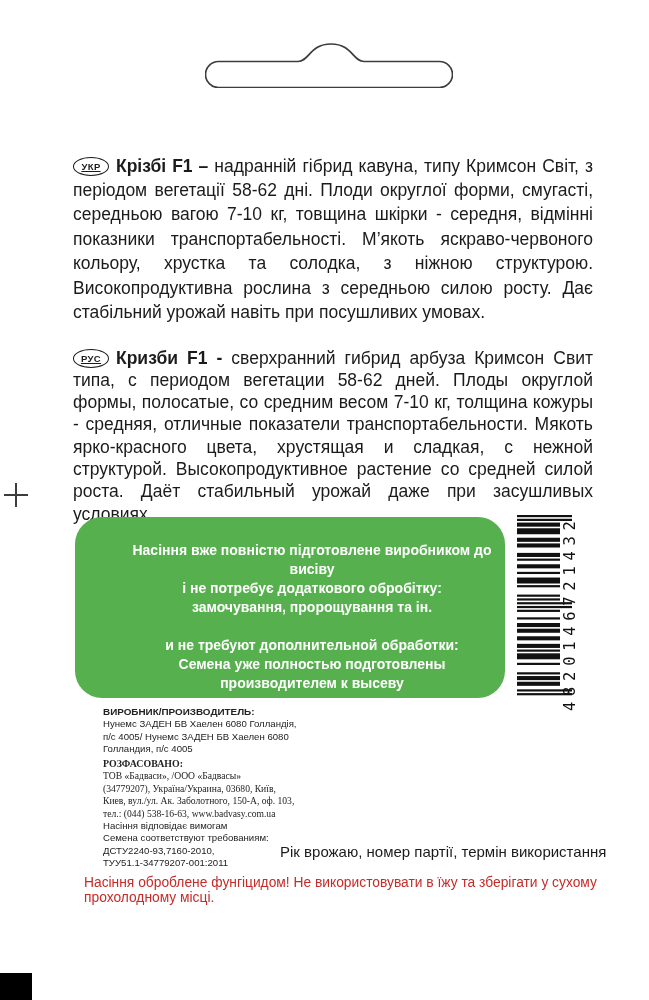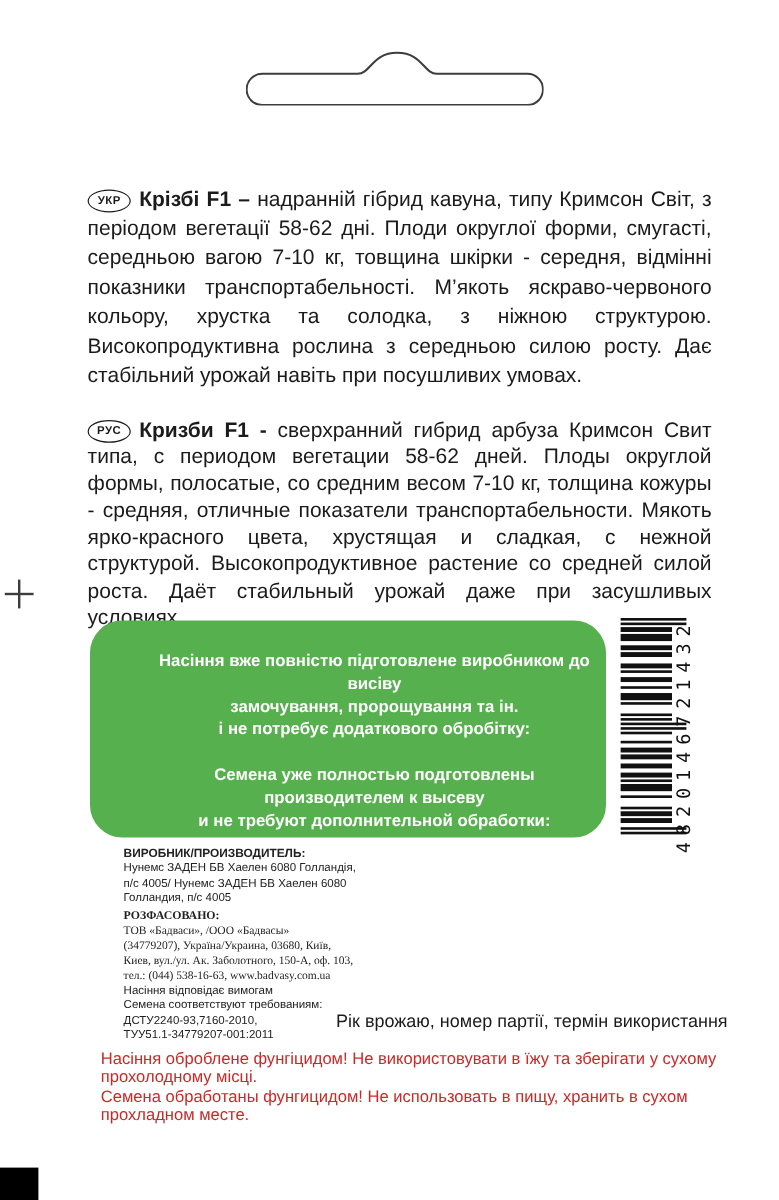--- a/index.html
+++ b/index.html
@@ -7,21 +7,21 @@
         font-family:"Liberation Sans",sans-serif;color:#1b1b1b;}
   
   .hangtab{position:absolute;left:205px;top:42px;width:248px;height:46px;}
   
   .para{position:absolute;left:73px;width:520px;text-align:justify;font-size:17.5px;}
   .para-ukr{top:136px;line-height:24.4px;}
   .para-rus{top:329px;line-height:22.3px;}
   .para b{font-weight:bold;}
   .lang-badge{display:inline-flex;align-items:center;justify-content:center;
       width:34px;height:17px;border:1.7px solid #1b1b1b;border-radius:50%;
-      font-size:9.5px;font-weight:bold;letter-spacing:.4px;vertical-align:2px;margin-right:7px;}
+      font-size:9.5px;font-weight:bold;letter-spacing:.4px;vertical-align:2px;margin-right:7px;text-decoration:underline;}
   
   .crosshair{position:absolute;left:4px;top:483px;width:24px;height:24px;}
   .crosshair:before{content:"";position:absolute;left:0;top:11px;width:24px;height:1.6px;background:#3c3c3c;}
   .crosshair:after{content:"";position:absolute;left:11px;top:0;width:1.6px;height:24px;background:#3c3c3c;}
   
   .greenbox{position:absolute;left:75px;top:517px;width:430px;height:181px;border-radius:27px;
       box-sizing:border-box;padding-top:24px;text-align:center;color:#fff;font-weight:bold;
       font-size:14px;line-height:19px;padding-left:44px;}
   .greenbox .blk+.blk{margin-top:19px;}
   
@@ -61,26 +61,26 @@
   <p class="para para-rus">
     <span class="lang-badge">РУС</span><b>Кризби F1</b>&nbsp;<b>-</b>
     <span>сверхранний гибрид арбуза Кримсон Свит типа, с периодом вегетации 58-62 дней. Плоды округлой формы, полосатые, со средним весом 7-10 кг, толщина кожуры - средняя, отличные показатели транспортабельности. Мякоть ярко-красного цвета, хрустящая и сладкая, с нежной структурой. Высокопродуктивное растение со средней силой роста. Даёт стабильный урожай даже при засушливых условиях.</span>
   </p>
 
   <div class="crosshair"></div>
 
   <div class="greenbox" id="greenbox" style="background: rgb(87, 176, 78);">
     <div class="blk">
       <div>Насіння вже повністю підготовлене виробником до висіву</div>
+      <div>і не потребує додаткового обробітку:</div>
       <div>замочування, пророщування та ін.</div>
-      <div>і не потребує додаткового обробітку:</div>
     </div>
     <div class="blk">
+      <div>и не требуют дополнительной обработки:</div>
       <div>Семена уже полностью подготовлены производителем к высеву</div>
-      <div>и не требуют дополнительной обработки:</div>
       <div>замачивания, проращивания и др.</div>
     </div>
   </div>
 
   <div class="barcode">
     <svg id="bc-svg" width="58" height="182" xmlns="http://www.w3.org/2000/svg">
         <rect x="0" y="0.00" width="55" height="2.19" fill="#111"></rect>
         <rect x="0" y="3.79" width="55" height="2.19" fill="#111"></rect>
         <rect x="0" y="7.58" width="43" height="4.09" fill="#111"></rect>
         <rect x="0" y="13.26" width="43" height="5.98" fill="#111"></rect>
@@ -147,18 +147,17 @@
     <div>Насіння відповідає вимогам</div>
     <div>Семена соответствуют требованиям:</div>
     <div>ДСТУ2240-93,7160-2010,</div>
     <div>ТУУ51.1-34779207-001:2011</div>
   </div>
 
   <div class="lotline">Рік врожаю, номер партії, термін використання</div>
 
   <div class="warning" id="warning" style="color: rgb(198, 43, 40);">
     <div>Насіння оброблене фунгіцидом! Не використовувати в їжу та зберігати у сухому прохолодному місці.</div>
-    <div>Семена обработаны фунгицидом! Не использовать в пищу, хранить в сухом прохладном месте.</div>
   </div>
 
   <div class="cornerblock"></div>
 
 </div>
 
 </body></html>

